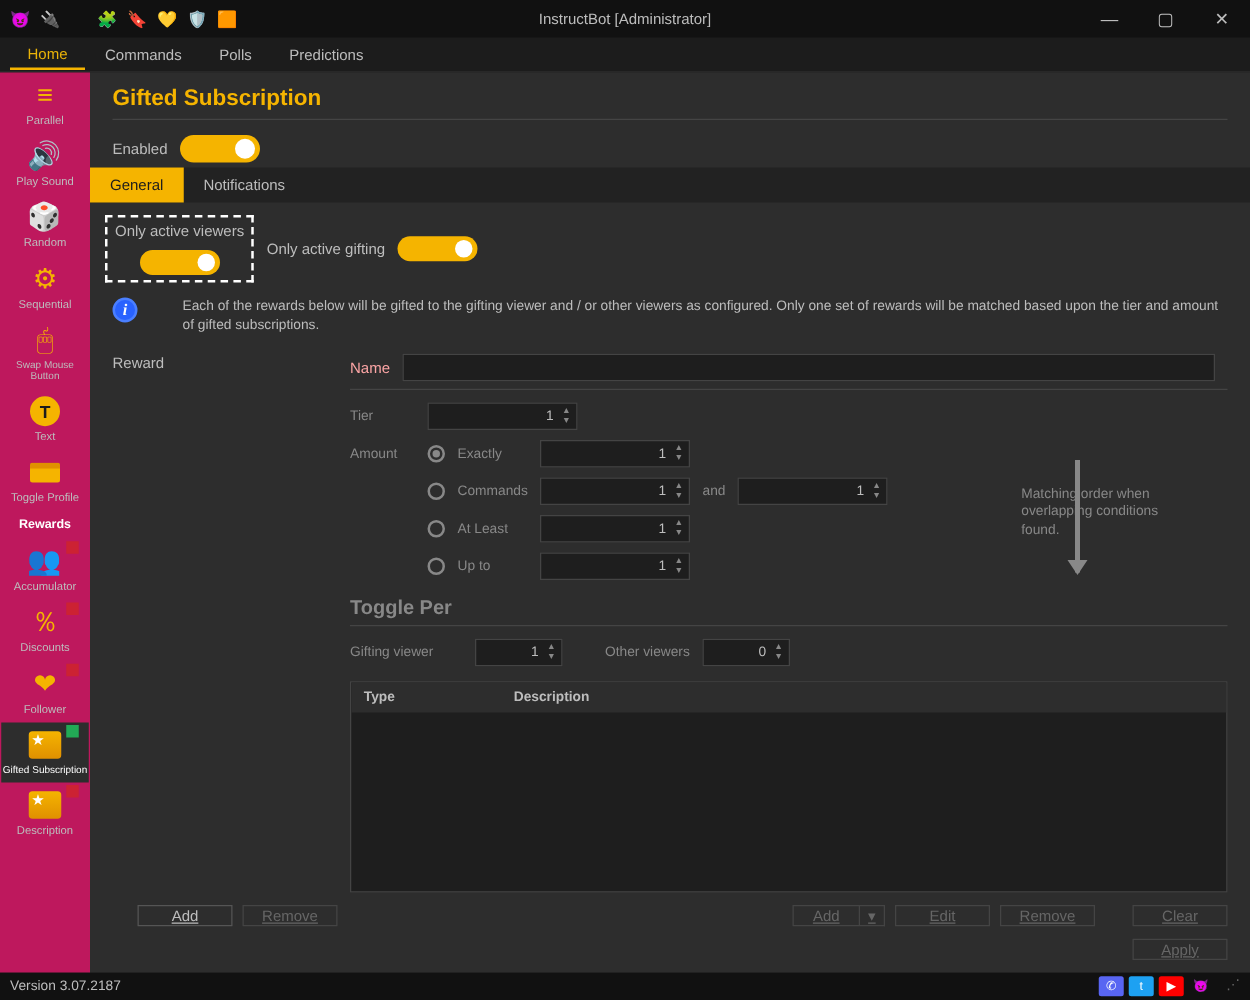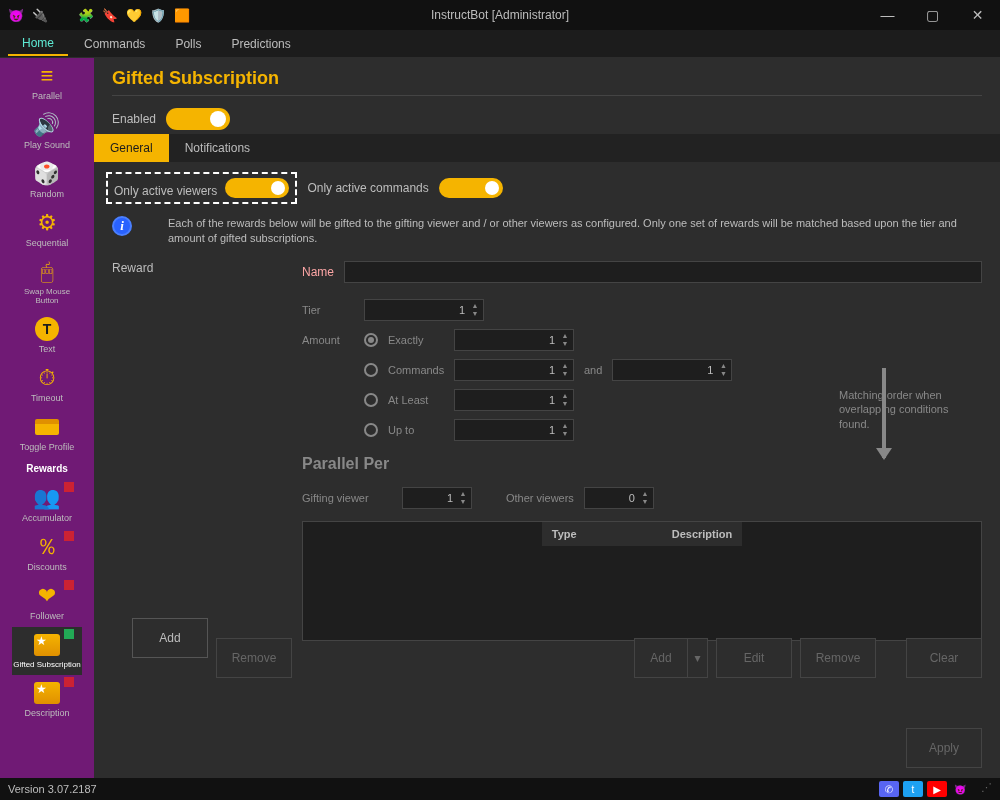--- a/index.html
+++ b/index.html
@@ -9,27 +9,27 @@
 .titlebar { height: 30px; background: #111; display: flex; align-items: center; position: relative; }
 .titlebar-icons { display: flex; gap: 8px; padding-left: 8px; }
 .titlebar-icons .ico { width: 16px; height: 16px; display: flex; align-items: center; justify-content: center; font-size: 13px; }
 .titlebar-title { position: absolute; left: 50%; transform: translateX(-50%); color: #bdbdbd; font-size: 12px; }
 .window-controls { margin-left: auto; display: flex; }
 .window-controls .wbtn { width: 45px; height: 30px; display: flex; align-items: center; justify-content: center; color: #bdbdbd; font-size: 14px; }
 
 
 .menubar { height: 28px; background: #1c1c1c; display: flex; align-items: center; padding-left: 8px; gap: 2px; border-bottom: 1px solid #2d2d2d; }
 .menubar .menuitem { padding: 4px 14px; font-size: 12px; color: #bdbdbd; cursor: pointer; }
-.menubar .menuitem.active { color: #5eead4; border-bottom: 2px solid #f5b400; }
+.menubar .menuitem.active { color: #eab308; border-bottom: 2px solid #f5b400; }
 
 
 .main { display: flex; height: calc(100% - 30px - 28px - 22px); }
 
 
-.sidebar { width: 94px; background: #701a75; display: flex; flex-direction: column; align-items: center; overflow: hidden; }
+.sidebar { width: 72px; background: #be185d; display: flex; flex-direction: column; align-items: center; overflow: hidden; }
 .sidebar-item { width: 70px; display: flex; flex-direction: column; align-items: center; padding: 4px 0 6px 0; position: relative; cursor: pointer; }
 .sidebar-item .sicon { width: 34px; height: 28px; display: flex; align-items: center; justify-content: center; font-size: 22px; color: #f5b400; }
 .sidebar-item .slabel { font-size: 9px; color: #bdbdbd; text-align: center; margin-top: 1px; }
 .sidebar-item.section .slabel { font-weight: bold; font-size: 10px; }
 .sidebar-item.active { background: #2d2d2d; }
 .sidebar-item.active .slabel { color: #fff; }
 .badge-sq { position: absolute; top: 2px; right: 8px; width: 10px; height: 10px; }
 .badge-red { background: #c23; }
 .badge-green { background: #2a5; }
 
@@ -45,21 +45,21 @@
 .toggle .knob { width: 16px; height: 16px; background: #fff; border-radius: 50%; position: absolute; top: 3px; right: 4px; }
 .toggle.small { width: 64px; height: 20px; border-radius: 10px; }
 .toggle.small .knob { width: 14px; height: 14px; top: 3px; right: 4px; }
 
 
 .subtabs { height: 28px; background: #222; display: flex; align-items: stretch; margin: 0 0 0 0; }
 .subtabs .stab { padding: 4px 16px; font-size: 12px; color: #bdbdbd; cursor: pointer; display: flex; align-items: center; }
 .subtabs .stab.active { background: #f5b400; color: #1c1c1c; }
 
 
-.highlight-box { border: 2px dashed #fff; padding: 4px 6px; display: inline-flex; align-items: flex-end; gap: 8px; margin-left: -6px; }
+.highlight-box { border: 2px dashed #fff; padding: 4px 6px; display: inline-flex; align-items: center; gap: 8px; margin-left: -6px; flex-direction: column; }
 
 
 .info-banner { display: flex; gap: 10px; padding: 8px 18px; align-items: flex-start; }
 .info-icon { width: 20px; height: 20px; border-radius: 50%; background: #2962ff; color: #fff; font-weight: bold; font-size: 13px; display: flex; align-items: center; justify-content: center; border: 2px solid #4a7fff; flex-shrink: 0; font-style: italic; font-family: Georgia, serif; }
 .info-text { font-size: 11px; color: #bdbdbd; line-height: 1.4; margin-left: 26px; }
 
 
 .form-cols { display: flex; gap: 0; padding: 0 18px; flex: 1; min-height: 0; }
 .left-col { width: 190px; }
 .right-col { flex: 1; display: flex; flex-direction: column; min-height: 0; }
@@ -79,30 +79,30 @@
 .section-title { font-size: 16px; font-weight: bold; color: #888; padding: 10px 0 4px 0; }
 .section-hr { height: 1px; background: #444; margin-bottom: 6px; }
 
 
 .arrow-box { position: absolute; left: 720px; top: 310px; display: flex; flex-direction: column; align-items: center; width: 140px; }
 .arrow-line { width: 4px; height: 90px; background: #888; position: relative; }
 .arrow-line::after { content: ""; position: absolute; bottom: -2px; left: -6px; border-left: 8px solid transparent; border-right: 8px solid transparent; border-top: 12px solid #888; }
 .arrow-text { font-size: 11px; color: #888; text-align: left; margin-left: 20px; line-height: 1.3; margin-top: -70px; width: 110px; }
 
 
-.datagrid { flex: 1; background: #1e1e1e; border: 1px solid #444; margin-top: 8px; min-height: 120px; display: flex; flex-direction: column; align-items: center; }
+.datagrid { flex: 1; background: #1e1e1e; border: 1px solid #444; margin-top: 8px; min-height: 120px; display: flex; flex-direction: column; }
 .datagrid-head { background: #2d2d2d; display: flex; padding: 6px 10px; font-size: 11px; font-weight: bold; color: #bdbdbd; }
 .datagrid-head .c1 { width: 120px; }
 .datagrid-head .c2 { flex: 1; }
 .datagrid-body { flex: 1; }
 
 
 .btn-row { display: flex; gap: 8px; padding: 10px 18px; align-items: center; }
-.btn { min-width: 76px; height: 40px; background: #2d2d2d; border: 1px solid #555; color: #bdbdbd; font-size: 12px; display: flex; align-items: center; justify-content: center; cursor: pointer; }
-.btn.disabled { color: #666; border-color: #444; margin-top: 40px; }
+.btn { min-width: 76px; height: 17px; background: #2d2d2d; border: 1px solid #555; color: #bdbdbd; font-size: 12px; display: flex; align-items: center; justify-content: center; cursor: pointer; text-decoration: underline; }
+.btn.disabled { color: #666; border-color: #444; }
 .btn-spacer { flex: 1; }
 .btn-split { display: flex; }
 .btn-split .btn { border-radius: 0; }
 .btn-split .btn.drop { min-width: 20px; border-left: none; }
 
 
 .statusbar { height: 22px; background: #111; display: flex; align-items: center; padding: 0 8px; font-size: 11px; color: #bdbdbd; }
 .statusbar .sb-icons { margin-left: auto; display: flex; gap: 4px; }
 .statusbar .sb-icons .sbi { width: 20px; height: 16px; border-radius: 2px; display: flex; align-items: center; justify-content: center; font-size: 10px; color: #fff; }
 .sbi.discord { background: #5865f2; }
@@ -179,24 +179,20 @@
       <div class="sicon shape-mouse"></div>
       <div class="slabel" style="font-size:8px">Swap Mouse Button</div>
     </div>
     <div class="sidebar-item">
       <div class="sicon">
           <div class="shape-text">T</div>
         </div>
       <div class="slabel">Text</div>
     </div>
     <div class="sidebar-item">
-      <div class="sicon shape-clock"></div>
-      <div class="slabel">Timeout</div>
-    </div>
-    <div class="sidebar-item">
       <div class="sicon">
           <div class="shape-profile"></div>
         </div>
       <div class="slabel">Toggle Profile</div>
     </div>
     <div class="sidebar-item section">
       <div class="slabel" style="color:#fff">Rewards</div>
     </div>
     <div class="sidebar-item">
       <div class="badge-sq badge-red"></div>
@@ -245,21 +241,21 @@
       <div class="stab">Notifications</div>
     </div>
 
     <div class="row" style="padding-top:10px">
       <div class="highlight-box">
         <span class="label">Only active viewers</span>
         <div class="toggle small">
             <div class="knob"></div>
           </div>
       </div>
-      <span class="label">Only active commands</span>
+      <span class="label">Only active gifting</span>
       <div class="toggle small">
           <div class="knob"></div>
         </div>
     </div>
 
     <div class="info-banner">
       <div class="info-icon">i</div>
       <div class="info-text">Each of the rewards below will be gifted to the gifting viewer and / or other viewers as configured. Only one set of rewards will be matched based upon the tier and amount of gifted subscriptions.</div>
     </div>
 
@@ -335,21 +331,21 @@
           <span class="field-sublabel" style="width:56px">Up to</span>
           <div class="numbox">
               <span>1</span>
               <div class="spin">
                 <div>▲</div>
                 <div>▼</div>
               </div>
             </div>
         </div>
 
-        <div class="section-title">Parallel Per</div>
+        <div class="section-title">Toggle Per</div>
         <div class="section-hr"></div>
 
         <div class="field-row">
           <span class="field-sublabel" style="width:90px">Gifting viewer</span>
           <div class="numbox small">
               <span>1</span>
               <div class="spin">
                 <div>▲</div>
                 <div>▼</div>
               </div>

